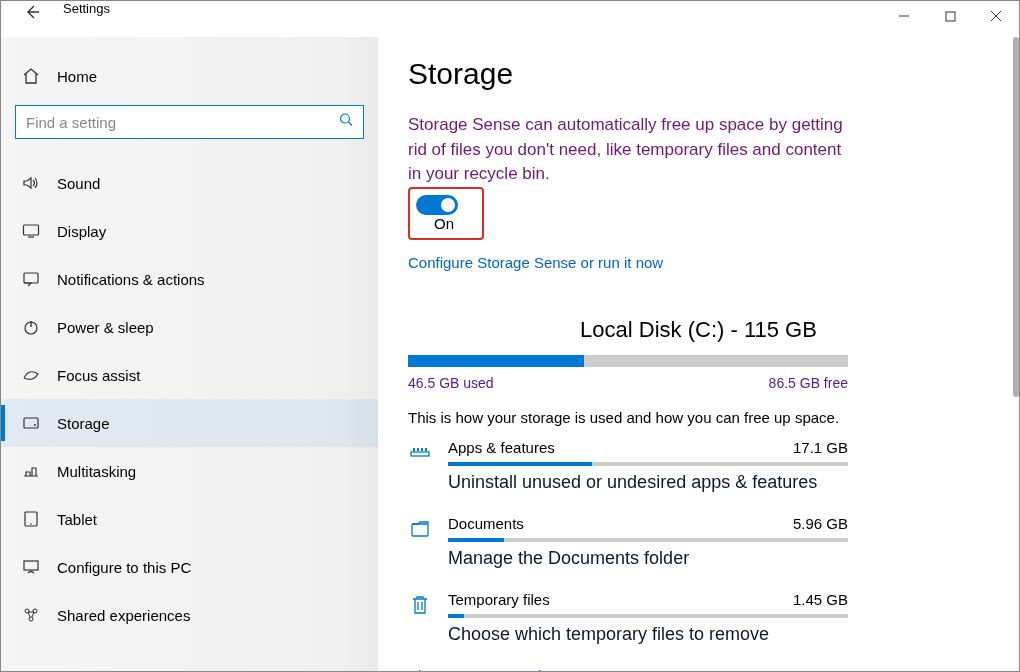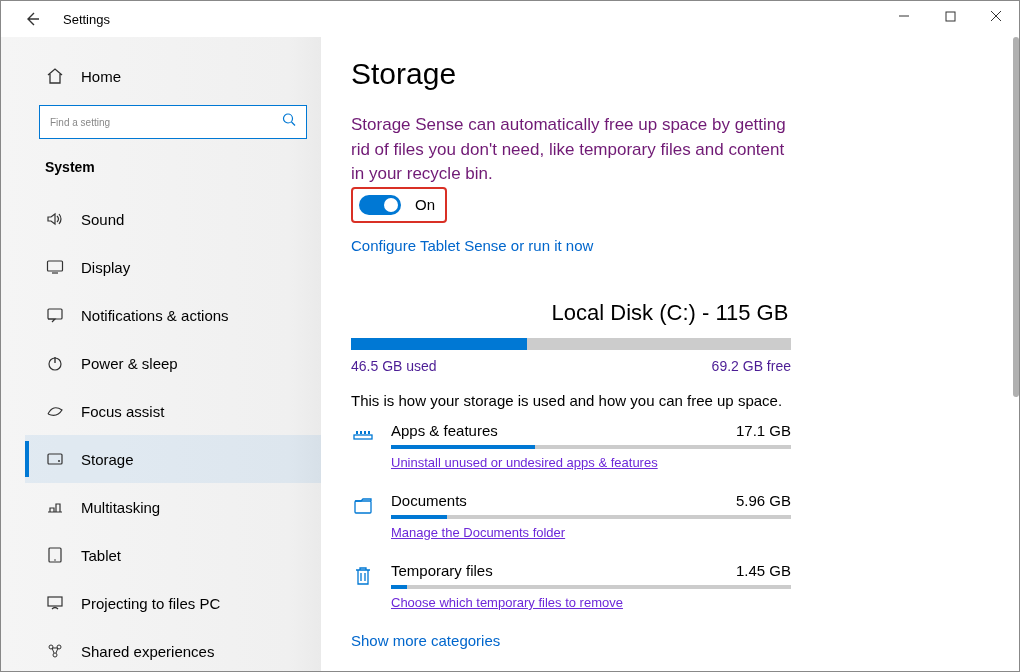--- a/index.html
+++ b/index.html
@@ -11,21 +11,20 @@
     body {
       width: 1020px;
       height: 672px;
       background: #ffffff;
       border: 1px solid #888;
       overflow: hidden;
       position: relative;
     }
     .titlebar {
       display: flex;
-      align-items: center;
       height: 36px;
       padding-left: 20px;
     }
     .titlebar .back {
       width: 22px;
       height: 22px;
       display: flex;
       align-items: center;
       justify-content: center;
       cursor: pointer;
@@ -46,26 +45,25 @@
       display: flex;
       align-items: center;
       justify-content: center;
       cursor: pointer;
     }
     .main {
       display: flex;
       height: calc(100% - 36px);
     }
     .sidebar {
-      width: 320px;
+      width: 377px;
       background: linear-gradient(to right, #f5f5f5, #f0f0f0 90%, #eaeaea 100%);
       padding-top: 20px;
       height: 100%;
       overflow: hidden;
-      padding-left: 24px;
     }
     .side-row {
       display: flex;
       align-items: center;
       height: 48px;
       padding-left: 20px;
       cursor: pointer;
     }
     .side-row.home {
       height: 38px;
@@ -99,21 +97,21 @@
     }
     .search-wrap {
       margin: 0 14px 20px 14px;
     }
     .search {
       width: 100%;
       height: 34px;
       border: 1px solid #0078d4;
       background: #fff;
       padding: 0 34px 0 10px;
-      font-size: 10px;
+      font-size: 15px;
       outline: none;
       position: relative;
     }
     .search::placeholder {
       color: #888;
     }
     .search-wrap {
       position: relative;
     }
     .search-icon {
@@ -148,20 +146,21 @@
       max-width: 440px;
       margin-bottom: 0;
     }
     .toggle-wrap {
       display: inline-flex;
       align-items: center;
       border: 2px solid #d93025;
       border-radius: 4px;
       padding: 6px 10px 6px 6px;
       margin-bottom: 14px;
+      flex-direction: column;
     }
     .toggle {
       width: 42px;
       height: 20px;
       background: #0078d4;
       border-radius: 10px;
       position: relative;
       margin-right: 14px;
       cursor: pointer;
     }
@@ -241,23 +240,22 @@
     .cat-bar {
       height: 4px;
       background: #ccc;
       margin-bottom: 6px;
     }
     .cat-bar .fill {
       height: 100%;
       background: #0078d4;
     }
     .cat-hint {
-      font-size: 13px;
-      color: #6d28d9;
-      text-decoration: underline;
+      font-size: 18px;
+      color: #0f172a;
     }
     .scroll-thumb {
       position: absolute;
       right: 0;
       top: 36px;
       width: 6px;
       height: 360px;
       background: #b0b0b0;
       border-radius: 3px;
     }
@@ -306,21 +304,20 @@
     <div class="search-wrap">
       <input class="search" placeholder="Find a setting" style="">
       <span class="search-icon">
         <svg width="15" height="15" viewBox="0 0 15 15">
             <circle cx="6" cy="6" r="4.5" fill="none" stroke="#0078d4" stroke-width="1.2"></circle>
             <path d="M9.5 9.5 L13 13" stroke="#0078d4" stroke-width="1.2"></path>
           </svg>
       </span>
     </div>
 
-    <div class="section-label">System</div>
 
     <div class="side-row">
       <span class="icon">
           <svg width="18" height="18" viewBox="0 0 18 18">
             <path d="M2 7 V11 H5 L9 14 V4 L5 7 Z" fill="none" stroke="#333" stroke-width="1.2"></path>
             <path d="M11 6 Q14 9 11 12" fill="none" stroke="#333" stroke-width="1.2"></path>
             <path d="M13 4 Q17 9 13 14" fill="none" stroke="#333" stroke-width="1.2"></path>
           </svg>
         </span>
       <span class="label">Sound</span>
@@ -386,21 +383,21 @@
         </span>
       <span class="label">Tablet</span>
     </div>
     <div class="side-row">
       <span class="icon">
           <svg width="18" height="18" viewBox="0 0 18 18">
             <rect x="2" y="3" width="14" height="9" fill="none" stroke="#333" stroke-width="1.2"></rect>
             <path d="M6 15 Q9 12 12 15" fill="none" stroke="#333" stroke-width="1.2"></path>
           </svg>
         </span>
-      <span class="label">Projecting to files PC</span>
+      <span class="label">Configure to this PC</span>
     </div>
     <div class="side-row">
       <span class="icon">
           <svg width="18" height="18" viewBox="0 0 18 18">
             <circle cx="5" cy="5" r="2" fill="none" stroke="#333"></circle>
             <circle cx="13" cy="5" r="2" fill="none" stroke="#333"></circle>
             <circle cx="9" cy="13" r="2" fill="none" stroke="#333"></circle>
             <path d="M6 6 L12 6 M6 6 L8 11 M12 6 L10 11" fill="none" stroke="#333"></path>
           </svg>
         </span>
@@ -410,30 +407,30 @@
 
   <div class="content">
     <h1 class="page-title">Storage</h1>
     <p class="description">Storage Sense can automatically free up space by getting rid of files you don't need, like temporary files and content in your recycle bin.</p>
 
     <div class="toggle-wrap">
       <div class="toggle"></div>
       <span class="toggle-label">On</span>
     </div>
     <div>
-      <span class="link">Configure Tablet Sense or run it now</span>
+      <span class="link">Configure Storage Sense or run it now</span>
     </div>
 
     <h2 class="disk-heading">Local Disk (C:) - 115 GB</h2>
     <div class="disk-bar">
       <div class="fill" id="disk-fill" style="width: 40%;"></div>
     </div>
     <div class="disk-info">
       <span>46.5 GB used</span>
-      <span>69.2 GB free</span>
+      <span>86.5 GB free</span>
     </div>
     <p class="sub-desc">This is how your storage is used and how you can free up space.</p>
 
     <div id="categories">
         <div class="cat-item">
           <div class="cat-icon">
             <svg width="22" height="22" viewBox="0 0 22 22">
               <rect x="2" y="10" width="18" height="4" fill="none" stroke="#0078d4" stroke-width="1.3"></rect>
               <rect x="4" y="6" width="2" height="3" fill="#0078d4"></rect>
               <rect x="8" y="6" width="2" height="3" fill="#0078d4"></rect>

